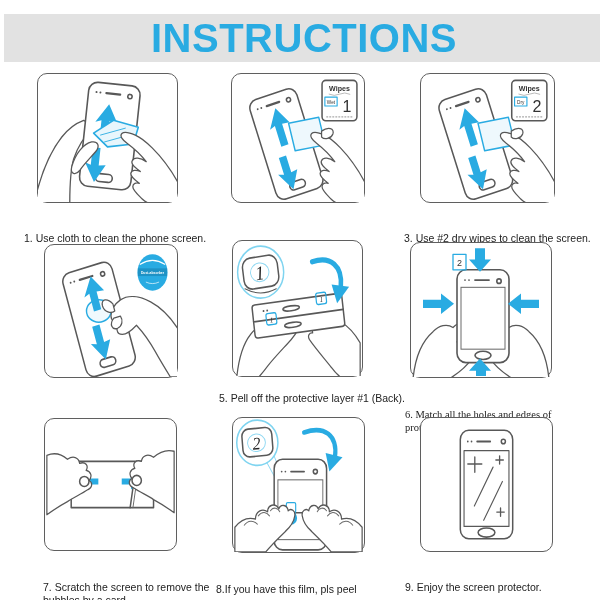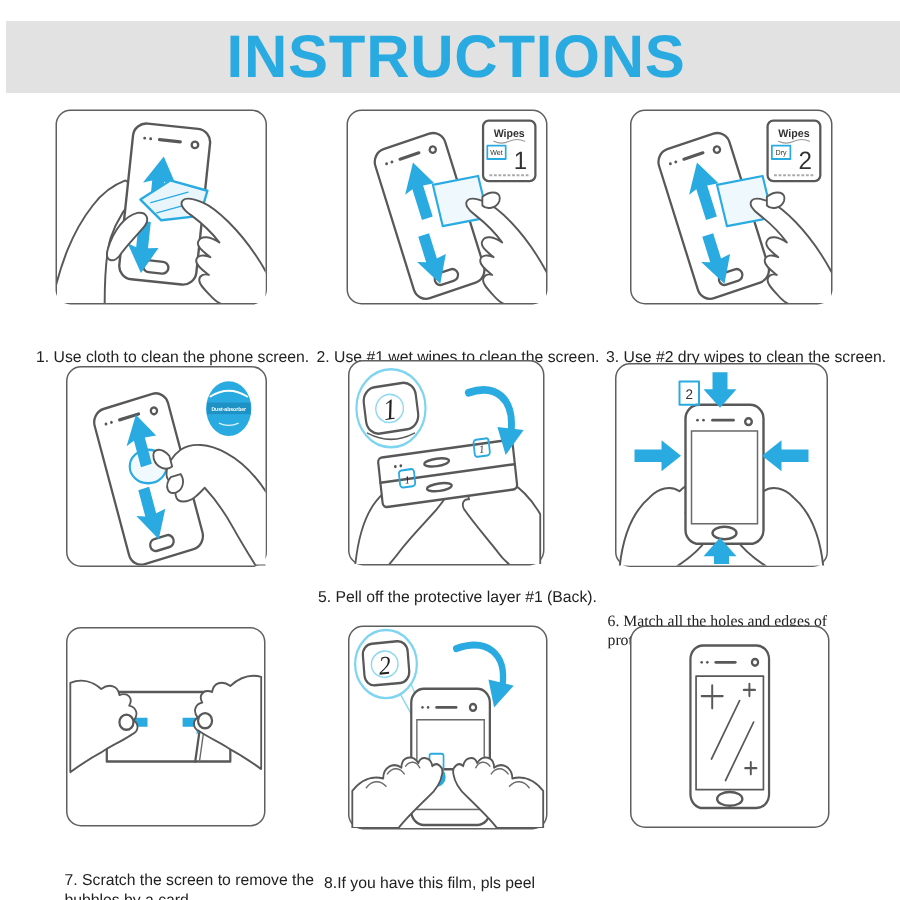--- a/index.html
+++ b/index.html
@@ -76,21 +76,20 @@
         <rect class="stf" x=".5" y=".5" width="37" height="41" rx="4"></rect>
         <text class="svgtxt" x="19" y="11.5" font-size="7.5" font-weight="bold" text-anchor="middle">Wipes</text>
         <path class="thin" style="stroke:#999;stroke-width:.7" d="M8,14.5 q5.5,2.5 11,0 q5.5,-2.5 11,0"></path>
         <rect class="cyst" style="stroke-width:1.2" x="3.5" y="17.5" width="13" height="9"></rect>
         <text class="svgtxt" x="10" y="24" font-size="5" text-anchor="middle">Wet</text>
         <text class="svgtxt" x="27" y="33" font-size="17" text-anchor="middle">1</text>
         <line x1="5" y1="37.5" x2="33" y2="37.5" style="stroke:#aaa;stroke-width:1.2;stroke-dasharray:2 1.2"></line>
       </g>
     </svg>
   </div>
-  <div class="cap" style="left:211px;top:208px;width:200px;">2. Use #1 wet wipes to clean the screen.</div>
 
   <div class="panel" style="left:420px;top:73px;width:135px;height:130px;">
     <svg viewBox="0 0 140 130" preserveAspectRatio="none">
       <g transform="rotate(-18 58 72)">
         <rect class="stf" x="32" y="18" width="52" height="106" rx="9"></rect>
         <circle class="dot" cx="40" cy="28" r="1"></circle>
           <circle class="dot" cx="44" cy="28" r="1"></circle>
         <line class="st" style="stroke-width:2.2" x1="50" y1="28" x2="64" y2="28"></line>
         <circle class="st" cx="74" cy="29" r="2.2"></circle>
         <rect class="st" x="48" y="110" width="17" height="8" rx="4"></rect>
@@ -167,21 +166,21 @@
           <text class="sertxt" x="29" y="37" font-size="19" text-anchor="middle">1</text>
         </g>
         <path class="st" style="stroke-width:1" d="M13,46 Q30,54 47,46"></path>
       </g>
       <g>
         <path class="cyst" style="stroke-width:5" d="M86,20 C106,14 119,24 117,44"></path>
         <polygon class="cy" points="107,42 126,44 113,60"></polygon>
       </g>
     </svg>
   </div>
-  <div class="cap" style="left:212px;top:368px;width:200px;">5. Pell off the protective layer #1 (Back).</div>
+  <div class="cap" style="left:212px;top:368px;width:200px;text-align:center;">5. Pell off the protective layer #1 (Back).</div>
 
   <div class="panel" style="left:410px;top:242px;width:142px;height:136px;">
     <svg viewBox="0 0 140 130" preserveAspectRatio="none">
       <path class="hand" d="M2,132 C4,112 10,96 22,86 C28,80 36,78 42,82 C48,76 54,76 56,82 C58,88 52,94 46,96 C52,96 56,100 54,105 C60,104 63,108 60,113 C55,121 46,127 38,132 Z"></path>
       <path class="hand" d="M138,132 C136,112 130,96 118,86 C112,80 104,78 98,82 C92,76 86,76 84,82 C82,88 88,94 94,96 C88,96 84,100 86,105 C80,104 77,108 80,113 C85,121 94,127 102,132 Z"></path>
       <g>
         <rect class="stf" x="46" y="26" width="52" height="90" rx="9"></rect>
         <circle class="dot" cx="54" cy="36" r=".9"></circle>
           <circle class="dot" cx="58" cy="36" r=".9"></circle>
         <line class="st" style="stroke-width:1.8" x1="64" y1="36" x2="78" y2="36"></line>
@@ -273,14 +272,15 @@
       <g class="st" style="stroke-width:1.4">
         <path d="M50,45 H65 M57.5,38 V53"></path>
         <path d="M80,41 H88 M84,37 V45"></path>
         <path d="M81,92 H89 M85,88 V96"></path>
       </g>
       <g class="st" style="stroke-width:1.2">
         <path d="M77,48 L57,86 M87,62 L67,100"></path>
       </g>
     </svg>
   </div>
+  <div class="cap" style="left:405px;top:557px;width:185px;">9. Enjoy the screen protector.</div>
 
 </div>
 
 </body></html>

